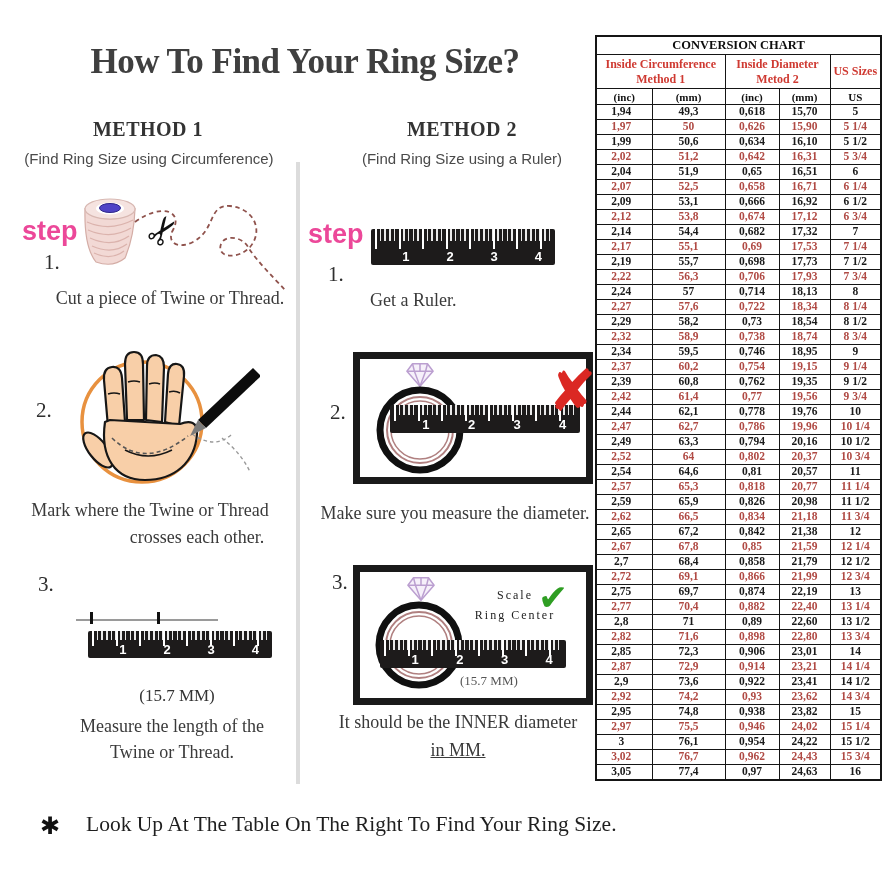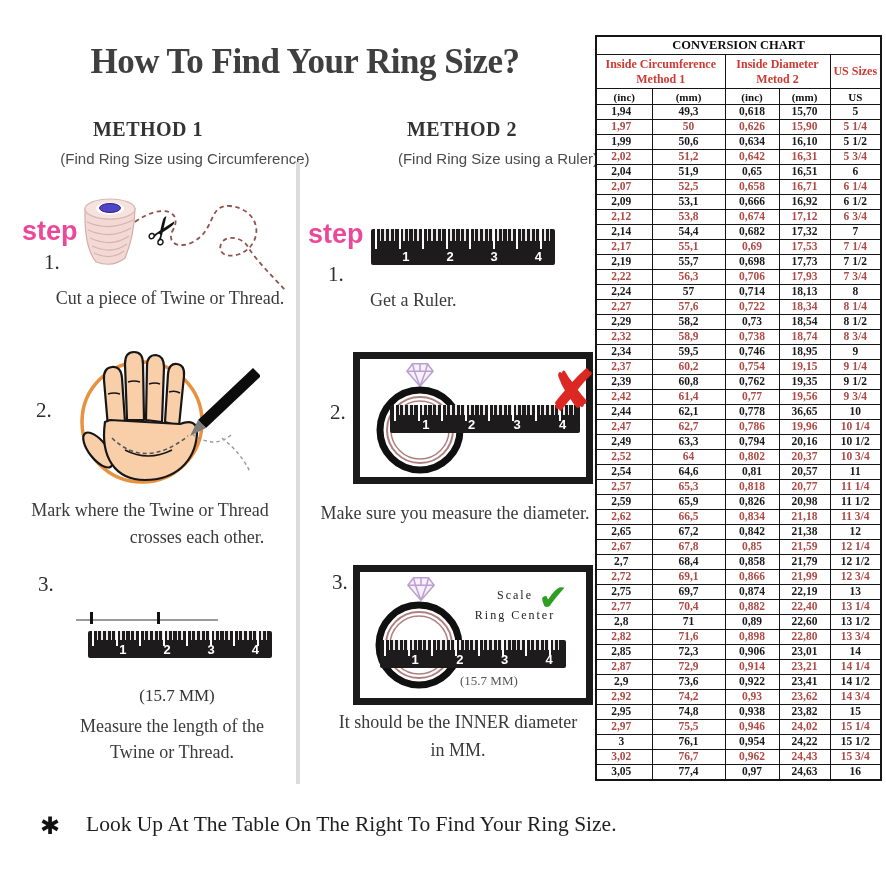--- a/index.html
+++ b/index.html
@@ -9,21 +9,21 @@
   }
   html,body{margin:0;padding:0;background:#fff;}
   .page{position:relative;width:886px;height:895px;background:#fff;overflow:hidden;
         font-family:"Liberation Sans",sans-serif;color:#333;}
   .abs{position:absolute;}
   .serif{font-family:"Liberation Serif",serif;}
   .center{text-align:center;}
 
   .title{left:60px;top:42px;width:490px;font-size:35px;font-weight:600;color:#3f3f3f;letter-spacing:-0.5px;}
   .m-head{font-size:20px;font-weight:600;color:#333;letter-spacing:0.5px;}
-  .m-sub{font-size:15px;color:#4a4a4a;margin-left:36px;}
+  .m-sub{font-size:15px;color:#4a4a4a;}
   .divider{left:296px;top:162px;width:4px;height:622px;background:var(--divider-gray);}
 
   .step-label{font-size:27px;font-weight:600;color:#ec4899;text-align:center;}
   .step-num{font-size:21px;color:#2f2f2f;}
   .caption{font-size:18px;color:#3a3a3a;}
 
   
   .ruler{position:absolute;background:#1d1b1b;border-radius:2px;}
   .ruler .ticks-a{position:absolute;top:0;left:2%;right:2%;height:34%;
     background:repeating-linear-gradient(90deg,rgba(255,255,255,.9) 0 1.5px,transparent 1.5px 4.7px);}
@@ -185,21 +185,21 @@
         <div class="ticks-b"></div>
         <span class="num" style="left: 17%;">1</span>
         <span class="num" style="left: 41%;">2</span>
         <span class="num" style="left: 65%;">3</span>
         <span class="num" style="left: 89%;">4</span>
       </div>
     <div class="abs serif" style="left:100px;top:101px;font-size:13px;color:#555;">(15.7 MM)</div>
   </div>
 
   <div class="abs caption serif center" style="left:308px;top:712px;width:300px;">It should be the INNER diameter</div>
-  <div class="abs caption serif center" style="left:308px;top:740px;width:300px;">in MM.</div>
+  <div class="abs caption serif center" style="left:308px;top:740px;width:300px;text-decoration:underline;">in MM.</div>
 
   <div class="abs icon-glyph" style="left:40px;top:814px;font-size:24px;color:#111;">✱</div>
   <div class="abs serif" style="left:86px;top:812px;font-size:21.5px;color:#1f1f1f;">Look Up At The Table On The Right To Find Your Ring Size.</div>
 
   <div class="abs table-wrap">
     <table class="conv">
       <colgroup>
         <col style="width:56px">
           <col style="width:73px">
           <col style="width:54px">
@@ -367,21 +367,21 @@
             <td>2,42</td>
             <td>61,4</td>
             <td>0,77</td>
             <td>19,56</td>
             <td>9 3/4</td>
           </tr>
           <tr>
             <td>2,44</td>
             <td>62,1</td>
             <td>0,778</td>
-            <td>36,65</td>
+            <td>19,76</td>
             <td>10</td>
           </tr>
           <tr class="red">
             <td>2,47</td>
             <td>62,7</td>
             <td>0,786</td>
             <td>19,96</td>
             <td>10 1/4</td>
           </tr>
           <tr>

